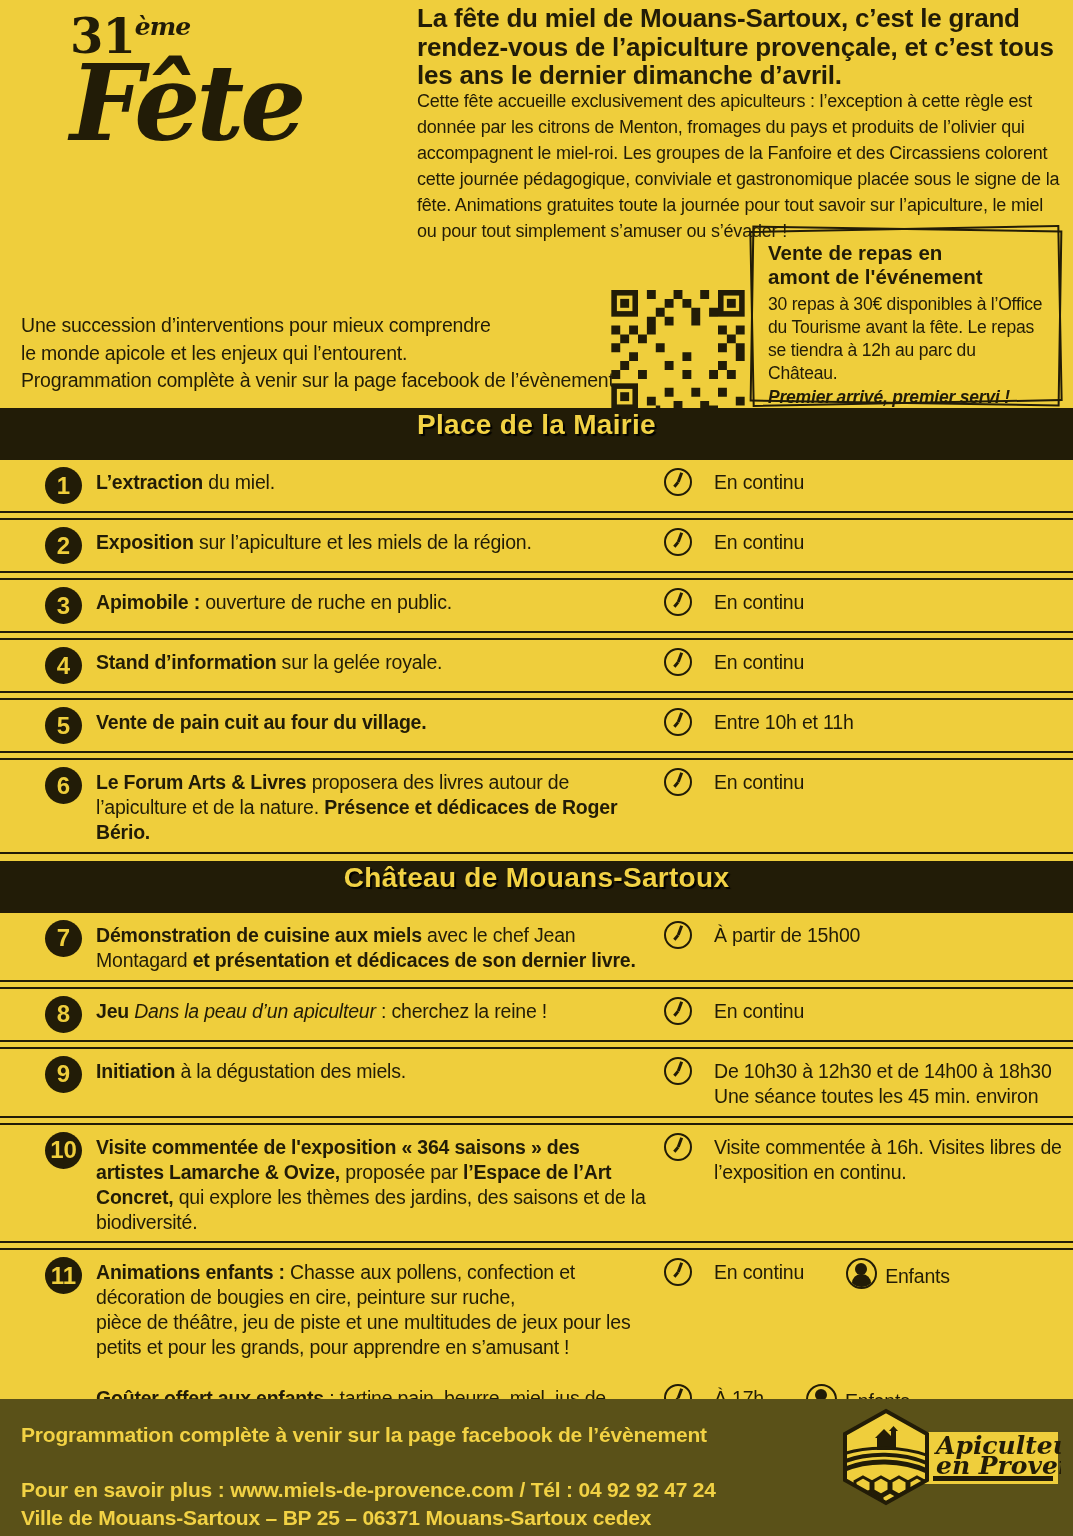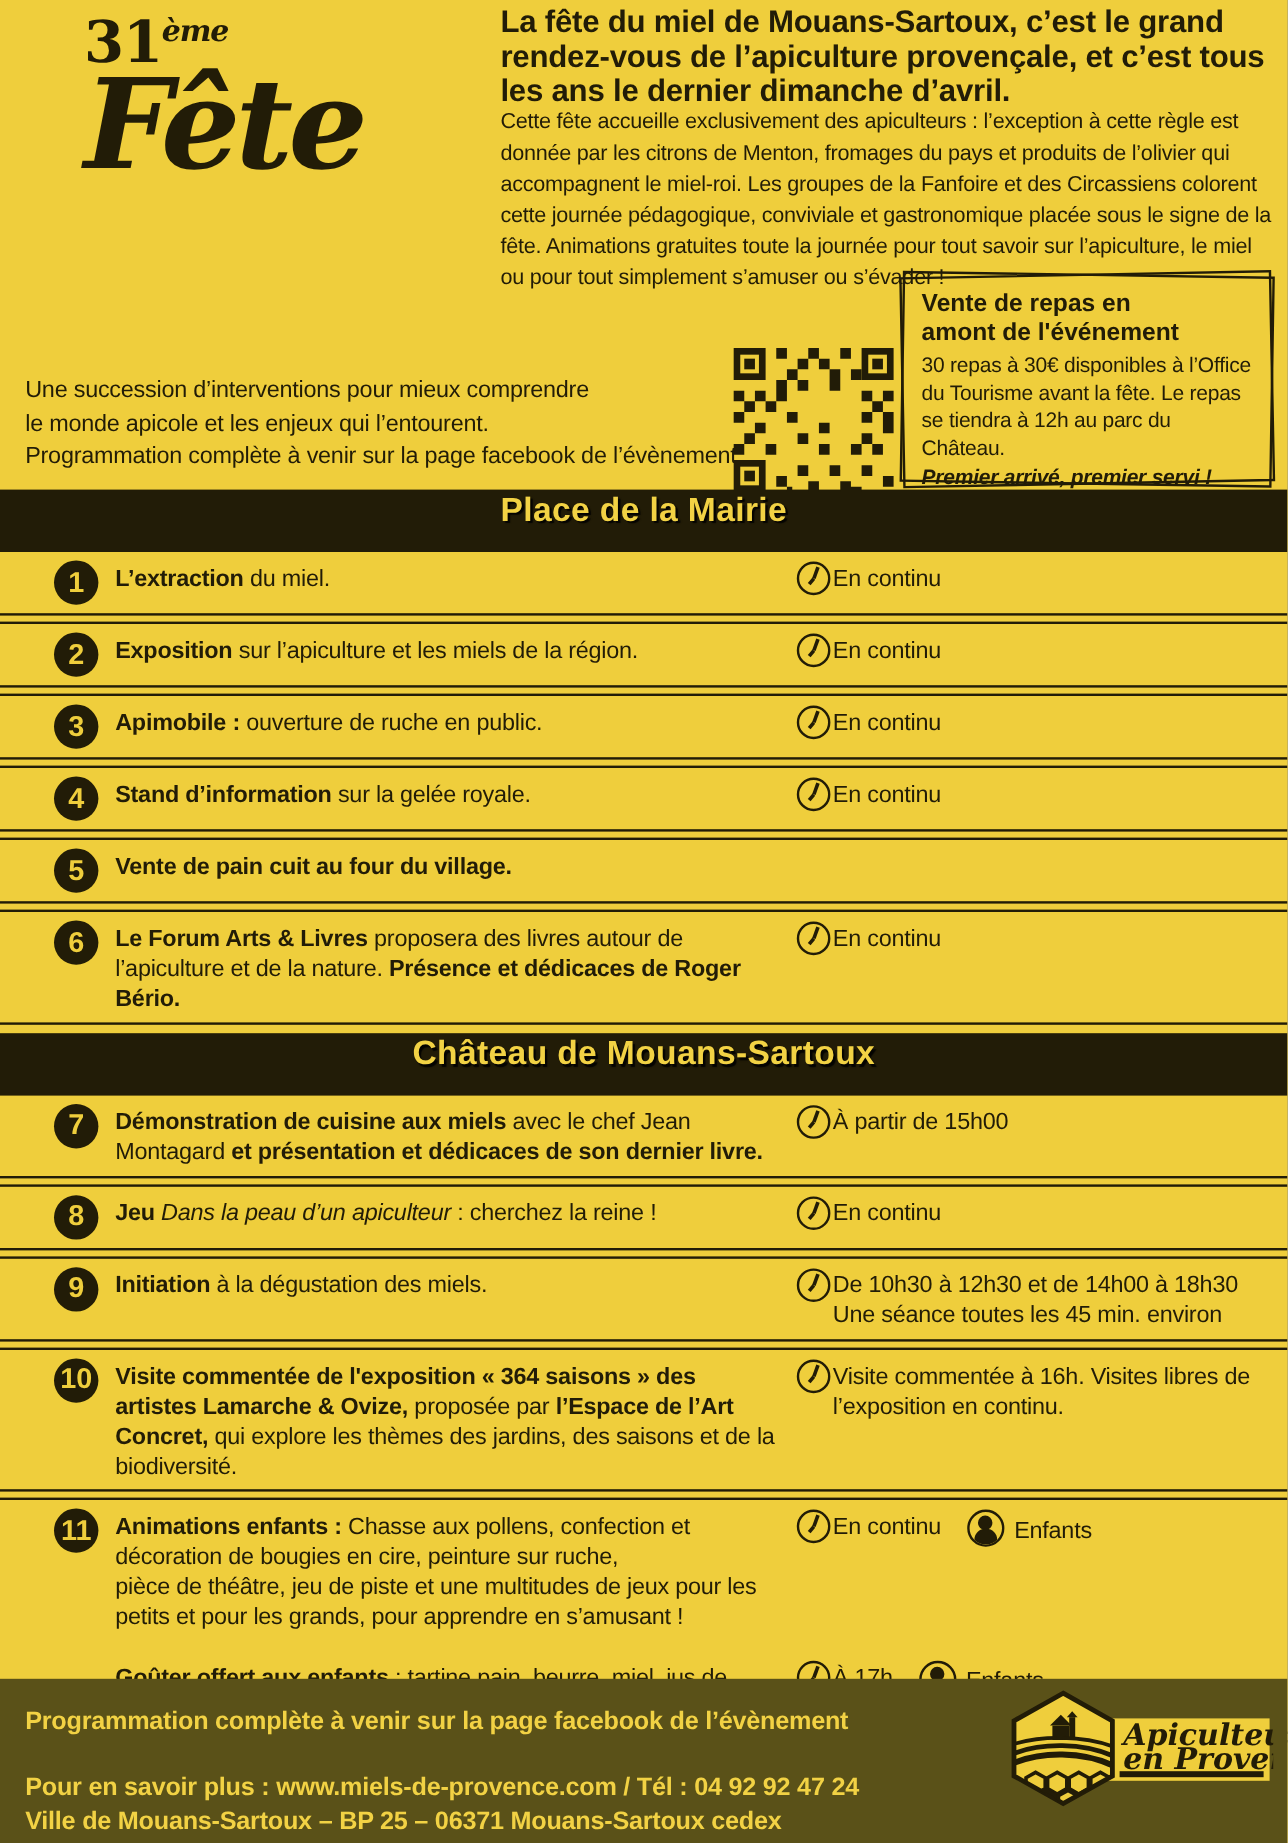--- a/index.html
+++ b/index.html
@@ -42,21 +42,21 @@
        margin-top:5px;padding:6px 0 7px}
   .row.first{border-top:none;margin-top:0}
   .badge-cell{flex:0 0 96px;display:flex;justify-content:flex-start;padding-left:45px;padding-top:1px}
   .badge{width:37px;height:37px;border-radius:50%;background:var(--ink);color:var(--yellow);
          font-weight:bold;font-size:24px;display:flex;align-items:center;justify-content:center;flex:0 0 37px}
   .lines{flex:1;display:flex;flex-direction:column;gap:26px;padding-top:4px}
   .line{display:flex;align-items:flex-start}
   .etext{flex:0 0 568px;font-size:19.5px;line-height:1.28;letter-spacing:-.2px;white-space:pre-line;padding-right:12px}
   .b{font-weight:bold}
   .i{font-style:italic}
-  .etime{flex:1;display:flex;gap:2px;align-items:flex-start;font-size:19.5px;line-height:1.28;letter-spacing:-.2px}
+  .etime{flex:1;display:flex;gap:22px;align-items:flex-start;font-size:19.5px;line-height:1.28;letter-spacing:-.2px}
   .tlabel{white-space:pre-line;max-width:350px}
   .aud{display:flex;gap:8px;margin-left:20px;align-items:center}
 
   
   .clock{flex:0 0 28px;width:28px;height:28px;border:2.5px solid var(--ink);border-radius:50%;position:relative;top:-2px}
   .clock::before{content:"";position:absolute;left:50%;top:50%;width:2.5px;height:10px;background:var(--ink);
                  transform-origin:50% 100%;transform:translate(-50%,-100%) rotate(20deg)}
   .clock::after{content:"";position:absolute;left:50%;top:50%;width:2.5px;height:6px;background:var(--ink);
                 transform-origin:50% 0;transform:translate(-50%,0) rotate(40deg)}
 
@@ -181,20 +181,24 @@
         </div>
     </div>
 
     <div class="row">
       <div class="badge-cell">
           <div class="badge">5</div>
         </div>
       <div class="lines">
           <div class="line">
         <div class="etext"><span class="b">Vente de pain cuit au four du village.</span></div>
+        <div class="etime">
+              <span class="clock"></span>
+              <span class="tlabel">Entre 10h et 11h</span>
+            </div>
       </div>
         </div>
     </div>
 
     <div class="row">
       <div class="badge-cell">
           <div class="badge">6</div>
         </div>
       <div class="lines">
           <div class="line">

